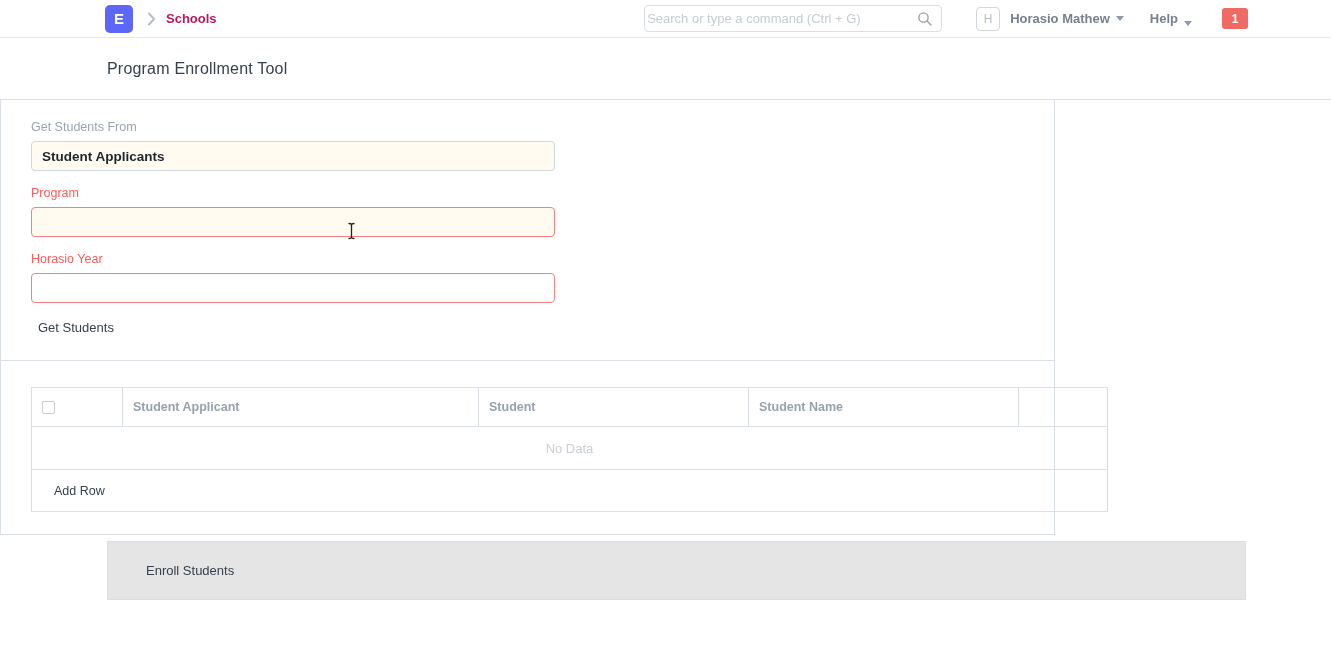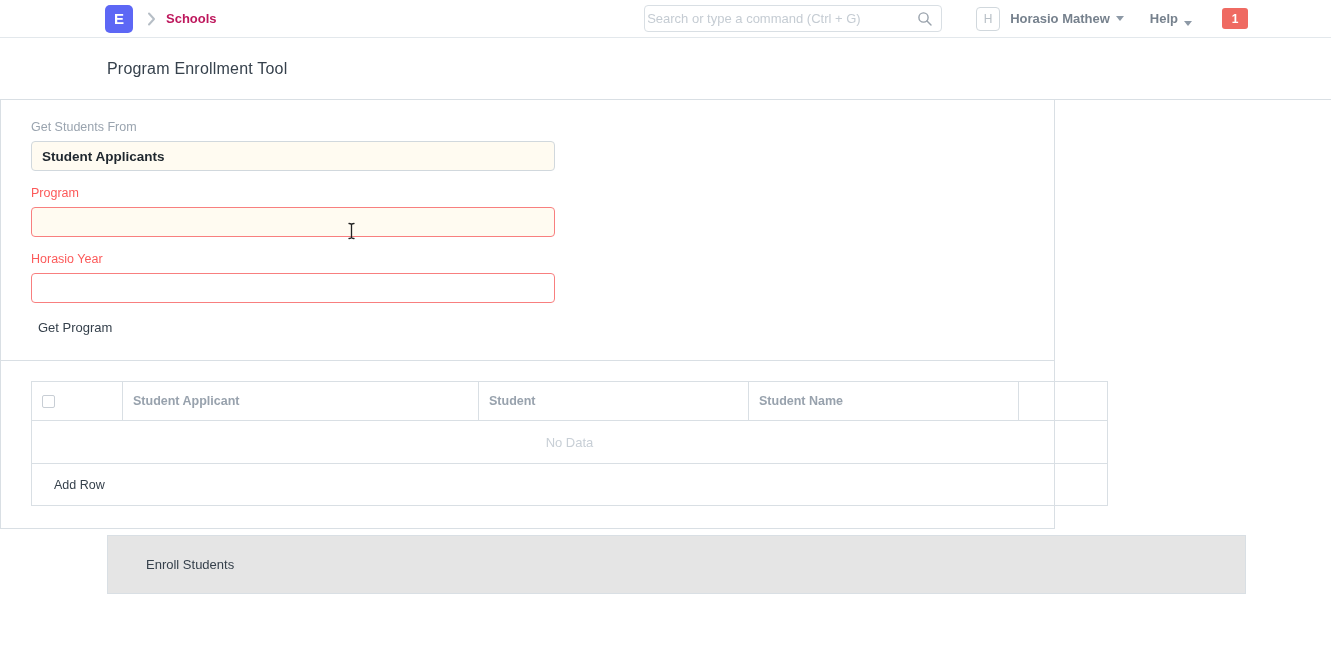--- a/index.html
+++ b/index.html
@@ -32,21 +32,21 @@
   .field-label { font-size:12.5px; color:#9aa4af; margin-bottom:7px; }
   .field-label.reqd { color:#fc5a5a; }
   .field-input { width:524px; height:30px; border:1px solid #d1d8dd; border-radius:4px; font-size:13.5px; padding:0 10px; font-family:"Liberation Sans", sans-serif; color:#1f272e; outline:none; display:block; }
   .field-input.select-like { background:#fffbf1; font-weight:700; }
   .field-input.invalid { border-color:#f87f7f; }
   .field-input.mand-bg { background:#fffbf1; }
   .field-gap { height:15px; }
   .flat-btn { display:inline-block; background:transparent; border:none; font-family:"Liberation Sans", sans-serif; font-size:13px; color:#36414c; cursor:pointer; padding:7px 8px; }
   .get-students-btn { margin-top:10px; margin-left:-1px; }
 
-  .grid-section { border-top:1px solid #d9dfe4; padding:20px 30px 22px 30px; }
+  .grid-section { border-top:1px solid #d9dfe4; padding:26px 30px 22px 30px; }
   .grid-box { width:1077px; border:1px solid #d9dfe4; }
   .grid-header { display:flex; height:38px; }
   .gh-cell { display:flex; align-items:center; font-size:12.5px; font-weight:700; color:#98a2ad; border-right:1px solid #d9dfe4; padding-left:10px; }
   .gh-cell:last-child { border-right:none; }
   .col-check { width:91px; }
   .col-1 { width:356px; }
   .col-2 { width:270px; }
   .col-3 { width:270px; }
   .col-last { width:88px; flex:1; }
   .checkbox { width:13px; height:13px; border:1px solid #c8ced5; border-radius:2px; background:#fff; cursor:pointer; }
@@ -108,21 +108,21 @@
 
     <div class="field-gap"></div>
     <div class="field-label reqd">Program</div>
     <input class="field-input invalid mand-bg" value="" style="">
 
     <div class="field-gap"></div>
     <div class="field-label reqd">Horasio Year</div>
     <input class="field-input invalid" value="" style="">
 
     <div>
-      <button class="flat-btn get-students-btn">Get Program</button>
+      <button class="flat-btn get-students-btn">Get Students</button>
     </div>
   </div>
 
   <div class="grid-section">
     <div class="grid-box">
       <div class="grid-header">
         <div class="gh-cell col-check">
           <span class="checkbox"></span>
         </div>
         <div class="gh-cell col-1">Student Applicant</div>

